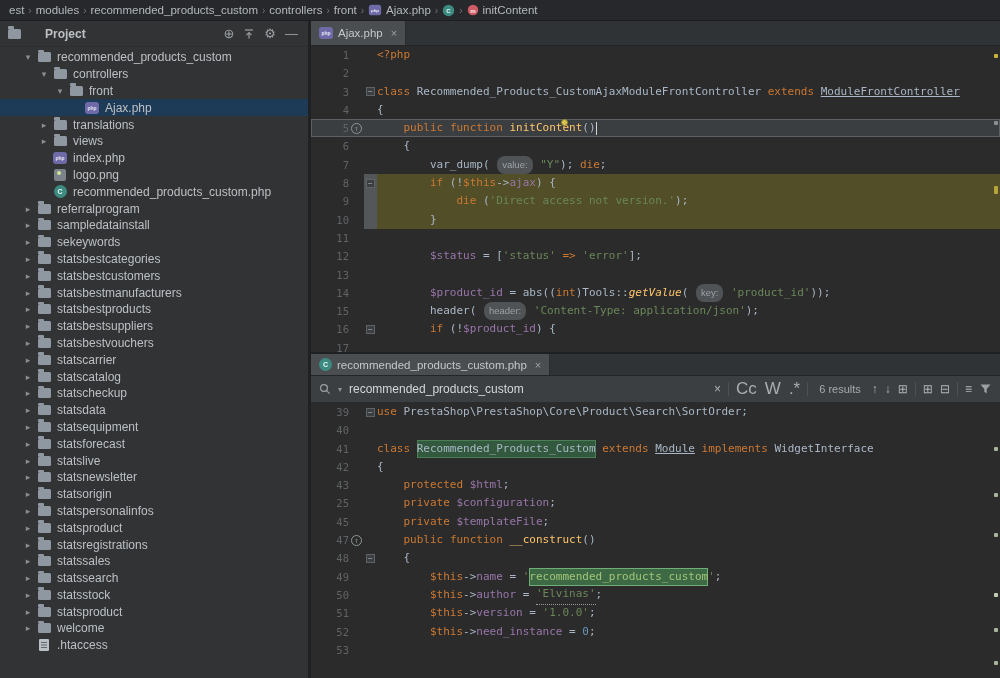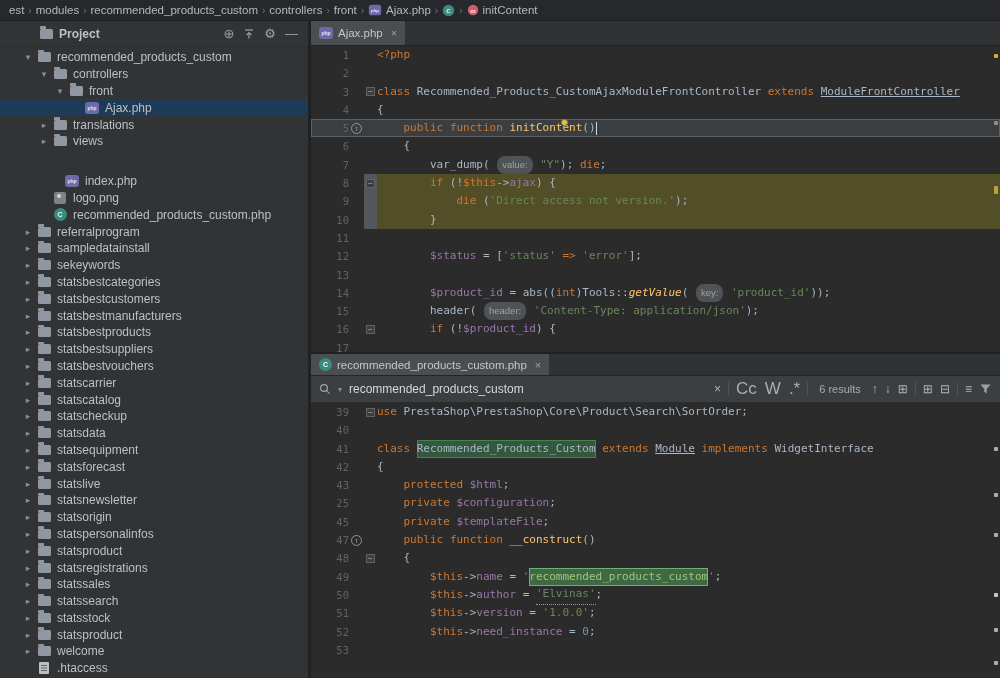--- a/index.html
+++ b/index.html
@@ -12,21 +12,21 @@
             display:flex; align-items:center; padding:0 6px; font-size:11.5px; color:#b4b9be; white-space:nowrap; overflow:hidden; }
   .nb-item { display:inline-flex; align-items:center; gap:4px; padding:0 3px; height:100%; }
   .nb-sep { color:#6d7276; font-size:10px; padding:0 1px; }
 
   .main { flex:1; display:flex; min-height:0; }
 
   
   .project { width:308px; flex:none; background:#313335; display:flex; flex-direction:column; min-height:0; }
   .p-header { height:26px; flex:none; display:flex; align-items:center; padding:0 10px 0 8px; gap:6px;
               font-size:12px; color:#bcc0c4; border-bottom:1px solid #2c2e30; }
-  .p-title { display:flex; align-items:center; gap:6px; flex:1; font-weight:bold;margin-left:32px; }
+  .p-title { display:flex; align-items:center; gap:24px; flex:1; font-weight:bold; }
   .p-actions { display:flex; align-items:center; gap:9px; color:#9da1a5; font-size:13px; }
   .p-actions span, .p-actions svg { cursor:default; }
   .tree { flex:1; overflow:hidden; padding-top:2px; font-size:12px; color:#bcc0c4; }
   .t-row { height:16.8px; display:flex; align-items:center; white-space:nowrap; }
   .t-row.selected { background:#1d3a57; }
   .t-chev { width:16px; flex:none; text-align:center; color:#8b8f92; font-size:9px; }
   .t-icon { width:16px; flex:none; display:flex; justify-content:center; align-items:center; }
   .t-label { padding-left:5px; }
 
   .splitter { width:3px; flex:none; background:#1f2123; cursor:col-resize; }
@@ -217,21 +217,21 @@
             </span>
             <span class="t-label">translations</span>
           </div>
           <div class="t-row" style="padding-left: 36px;">
             <span class="t-chev">▸</span>
             <span class="t-icon">
               <span class="ic ic-folder"></span>
             </span>
             <span class="t-label">views</span>
           </div>
-          <div class="t-row" style="padding-left: 48px; margin-top: 23px;">
+          <div class="t-row" style="padding-left: 36px;">
             <span class="t-chev"></span>
             <span class="t-icon">
               <span class="ic ic-php"></span>
             </span>
             <span class="t-label">index.php</span>
           </div>
           <div class="t-row" style="padding-left: 36px;">
             <span class="t-chev"></span>
             <span class="t-icon">
               <span class="ic ic-image"></span>

